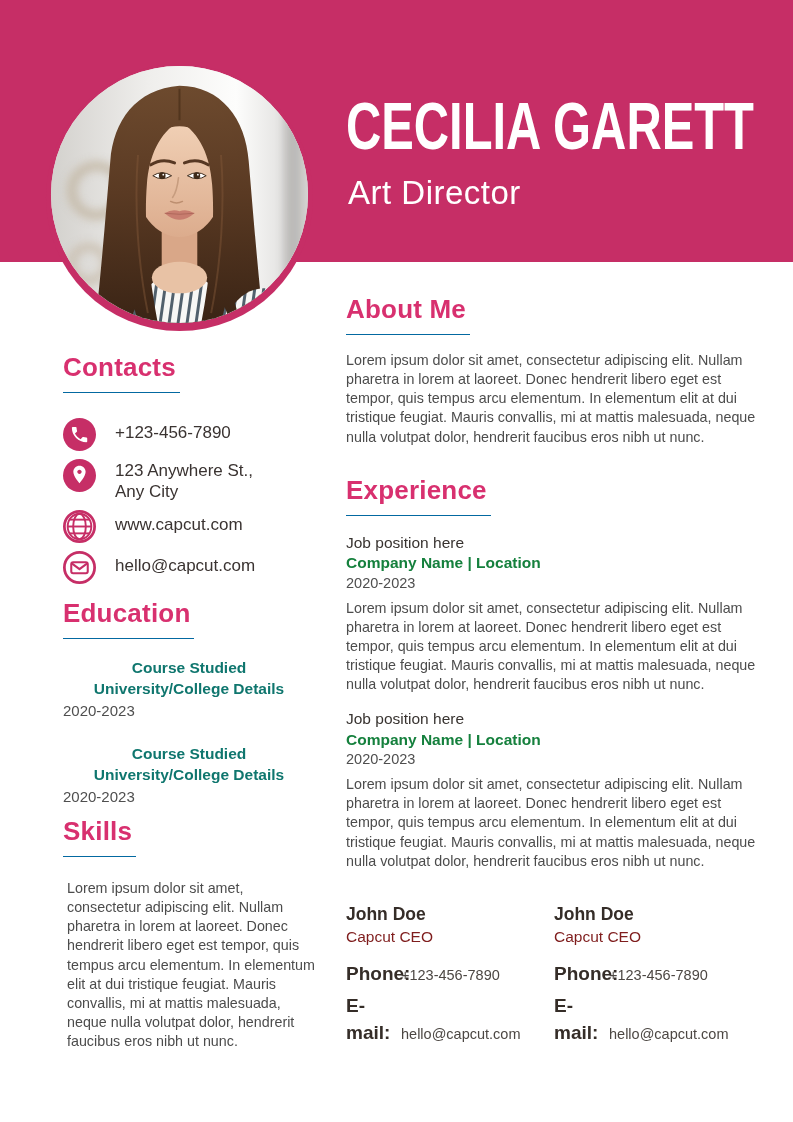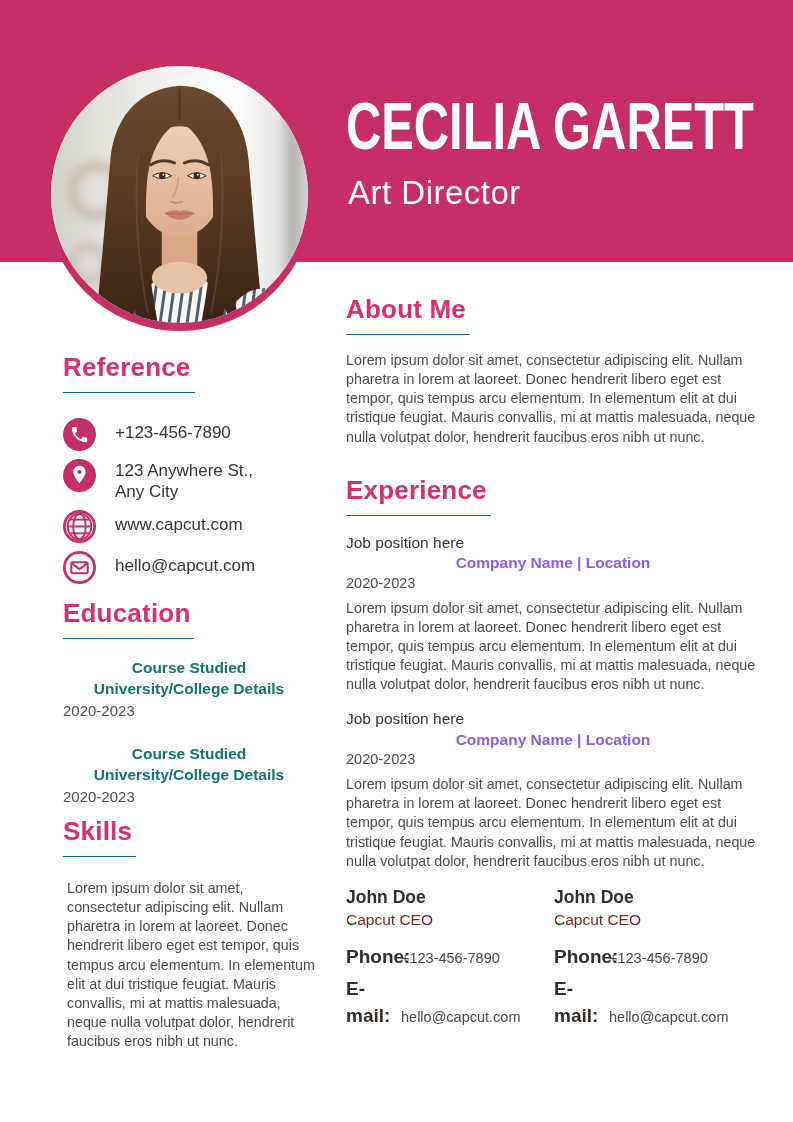--- a/index.html
+++ b/index.html
@@ -45,25 +45,25 @@
   .edu-line { font-size: 15.5px; font-weight: 700; color: #0f766e; line-height: 1.38; text-align: center; }
   .edu-years { font-size: 15px; color: #4F4F4F; line-height: 1.4; }
 
   
   .skills-text { margin-top: 22px; padding-left: 4px; }
 
   
   .job { margin-top: 17px; }
   .job + .job { margin-top: 15px; }
   .job-pos { font-size: 15.5px; color: #383330; line-height: 1.3; }
-  .job-co  { font-size: 15.5px; font-weight: 700; color: #8b5cf6; line-height: 1.35; text-align: center; }
+  .job-co  { font-size: 15.5px; font-weight: 700; color: #15803d; line-height: 1.35; }
   .job-years { font-size: 14.5px; color: #4F4F4F; line-height: 1.35; margin-bottom: 5px; }
 
   
-  .ref-grid { display: grid; grid-template-columns: 208px 206px; }
+  .ref-grid { display: grid; grid-template-columns: 208px 206px; margin-top: 17px; }
   .ref-name { font-size: 17.5px; font-weight: 700; color: #352D28; line-height: 1.3; }
   .ref-role { font-size: 15.5px; color: #7f1d1d; line-height: 1.35; margin-top: 1px; }
   .ref-rows { margin-top: 13px; }
   .ref-row { margin-bottom: 6px; line-height: 1.4; }
   .ref-label { display: inline-block; width: 55px; font-size: 19px; font-weight: 700; color: #352D28; }
   .ref-value { font-size: 14.5px; color: #4C4743; }
 
   .about-text { margin-top: 16px; }
 </style>
 </head>
@@ -142,21 +142,21 @@
         <path d="M130,23 L130,55" stroke="#42291594" stroke-width="2"></path>
         <path d="M88,90 C84,140 88,200 98,250" stroke="#83593a" stroke-width="2" fill="none" opacity="0.45"></path>
         <path d="M172,90 C176,140 172,200 162,250" stroke="#83593a" stroke-width="2" fill="none" opacity="0.45"></path>
       </svg>
     </div>
   </div>
 
   <div class="col-left">
 
     <div class="section" style="top:352px">
-      <h2 class="sec-head">Reference</h2>
+      <h2 class="sec-head">Contacts</h2>
       <div class="contact-list">
 
         <div class="contact-item">
           <svg class="cicon" viewBox="0 0 24 24">
             <circle cx="12" cy="12" r="12" fill="#C62E66"></circle>
             <path fill="#ffffff" transform="translate(4.6,4.6) scale(0.62)" d="M6.62 10.79c1.44 2.83 3.76 5.14 6.59 6.59l2.2-2.2c.27-.27.67-.36 1.02-.24 1.12.37 2.33.57 3.57.57.55 0 1 .45 1 1V20c0 .55-.45 1-1 1-9.39 0-17-7.61-17-17 0-.55.45-1 1-1h3.5c.55 0 1 .45 1 1 0 1.25.2 2.45.57 3.57.11.35.03.74-.25 1.02l-2.2 2.2z"></path>
           </svg>
           <div class="ctext">+123-456-7890</div>
         </div>
 

